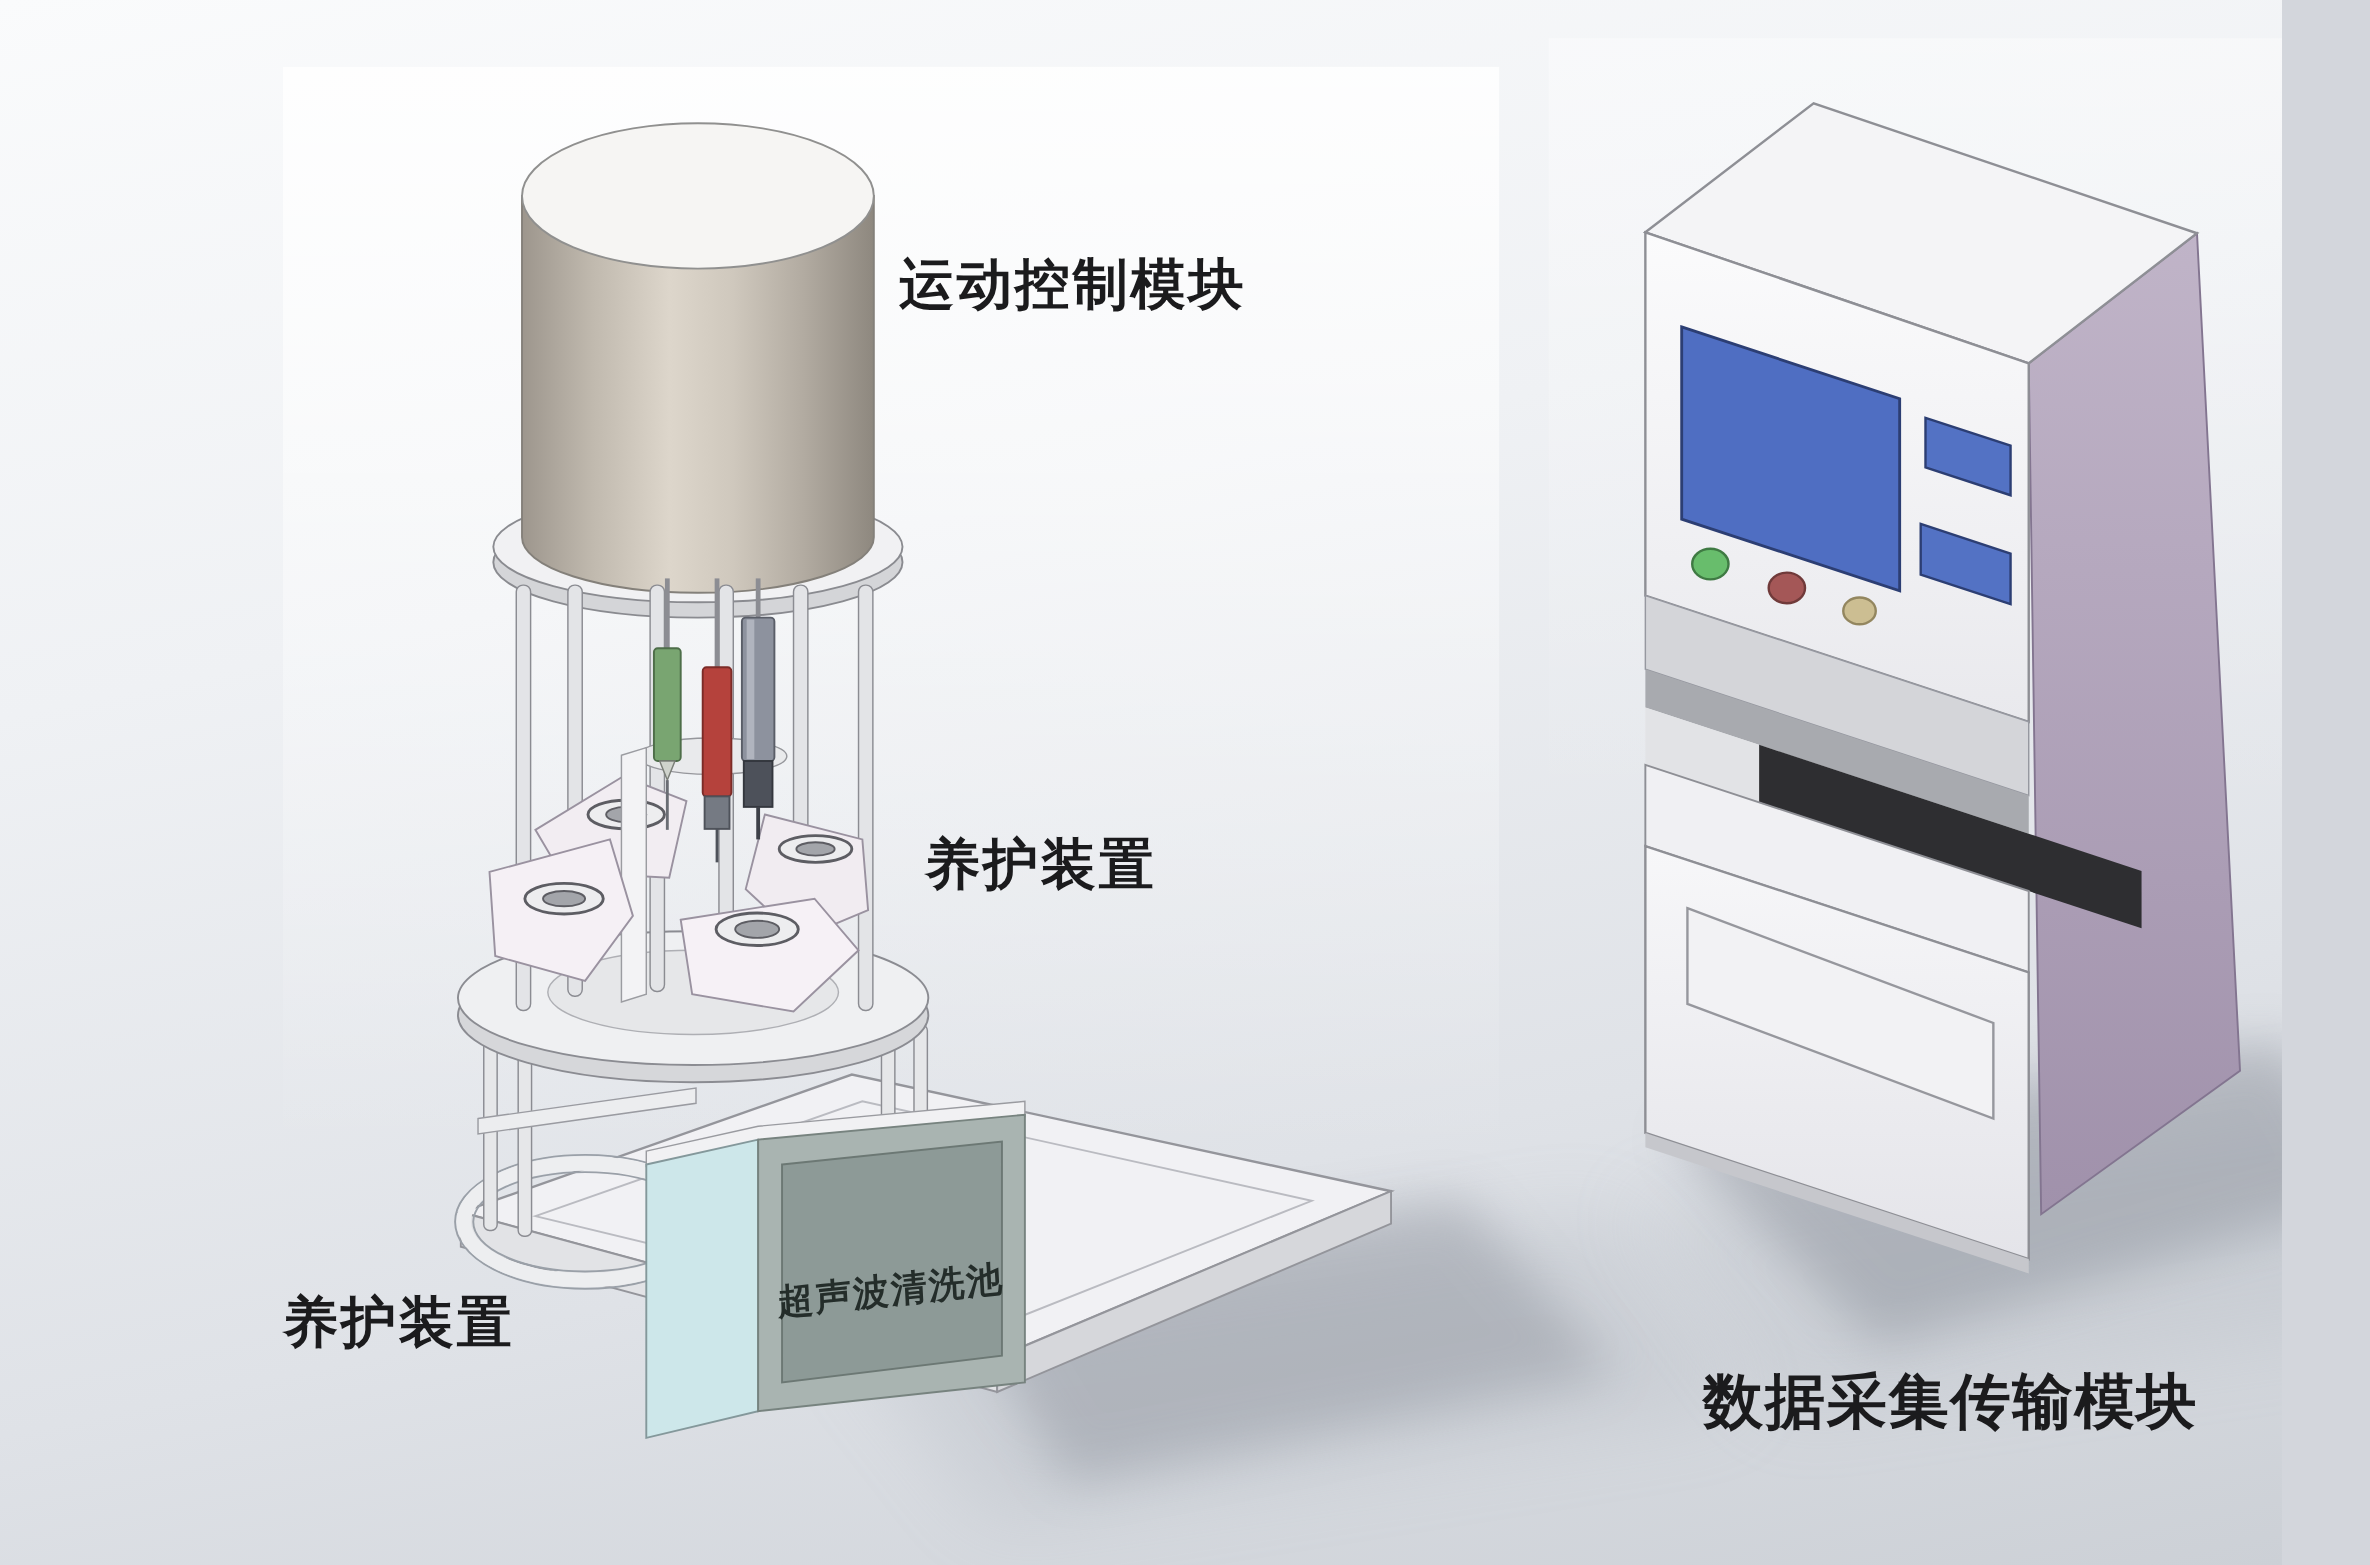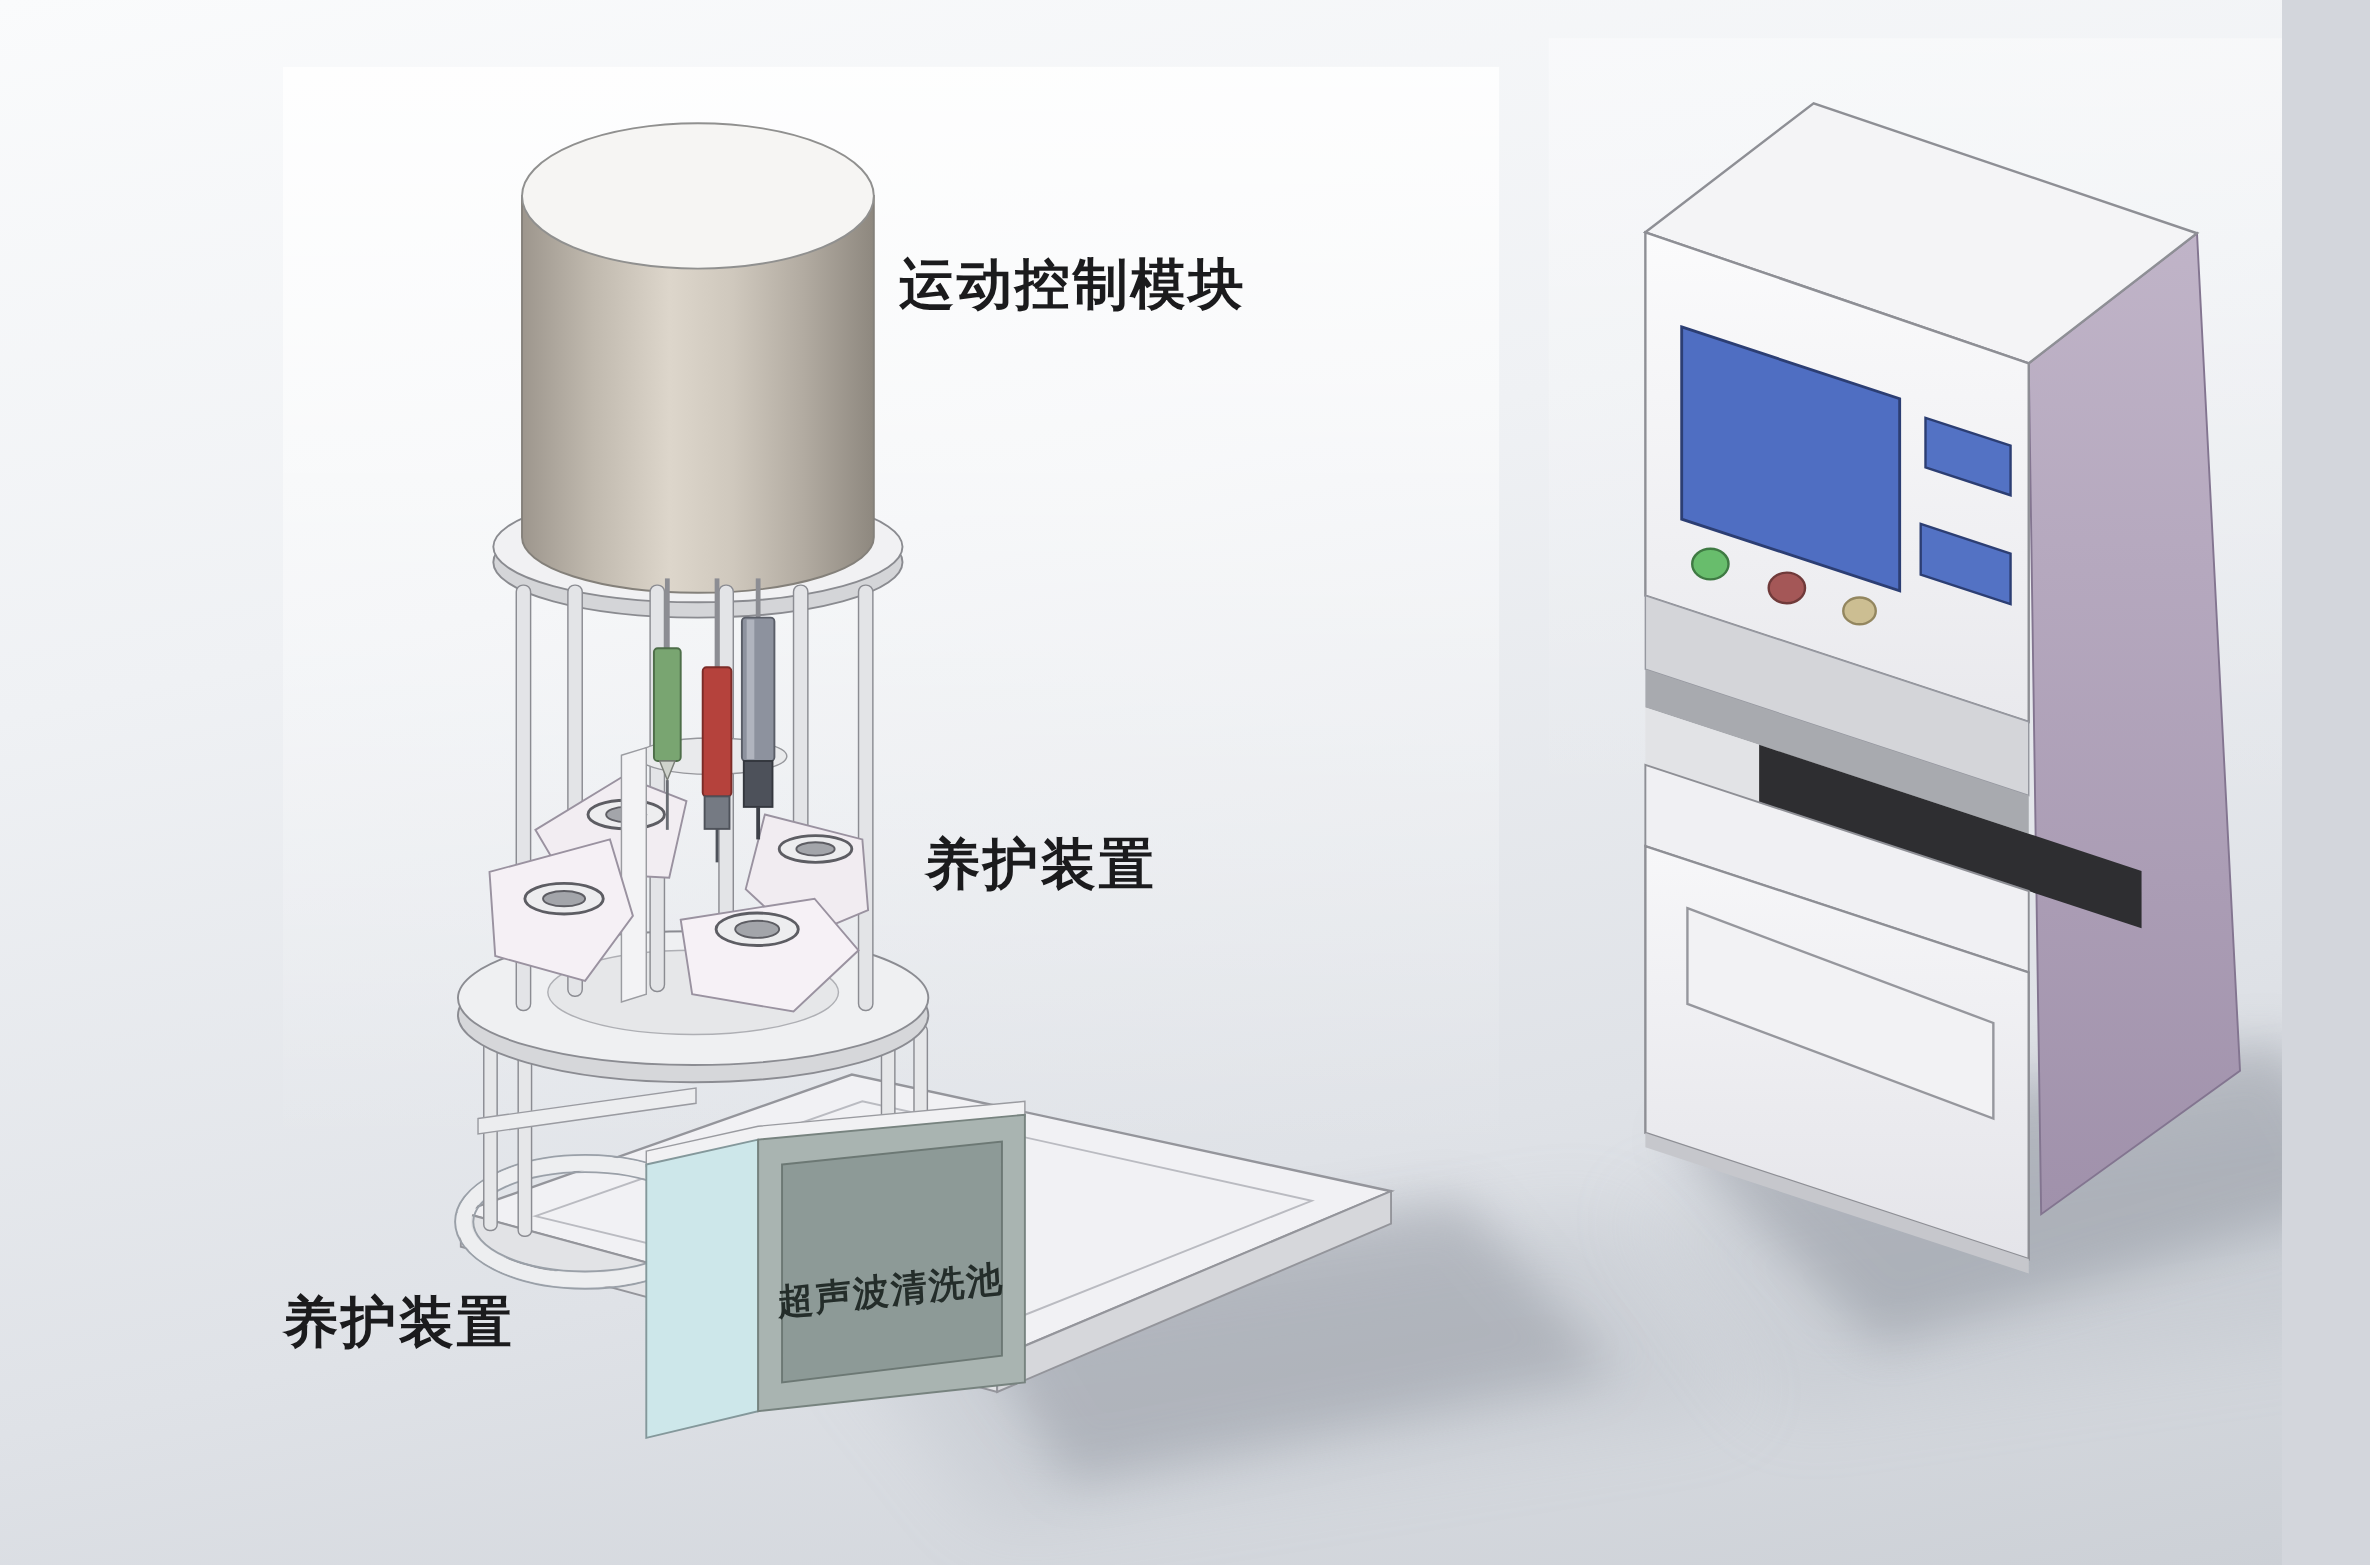--- a/index.html
+++ b/index.html
@@ -216,15 +216,16 @@
 
 <div class="label label-main" style="left:899px;top:254px;">运动控制模块</div>
 
 <div class="label label-main" style="left:925px;top:834px;">养护装置</div>
 
 <div class="label label-main" style="left:283px;top:1292px;">养护装置</div>
 
 <div class="tank-text">超声波清洗池</div>
 
 
+<div class="label label-plc" style="left:1703px;top:1369px;">数据采集传输模块</div>
 
 </div>
 
 
 </body></html>

